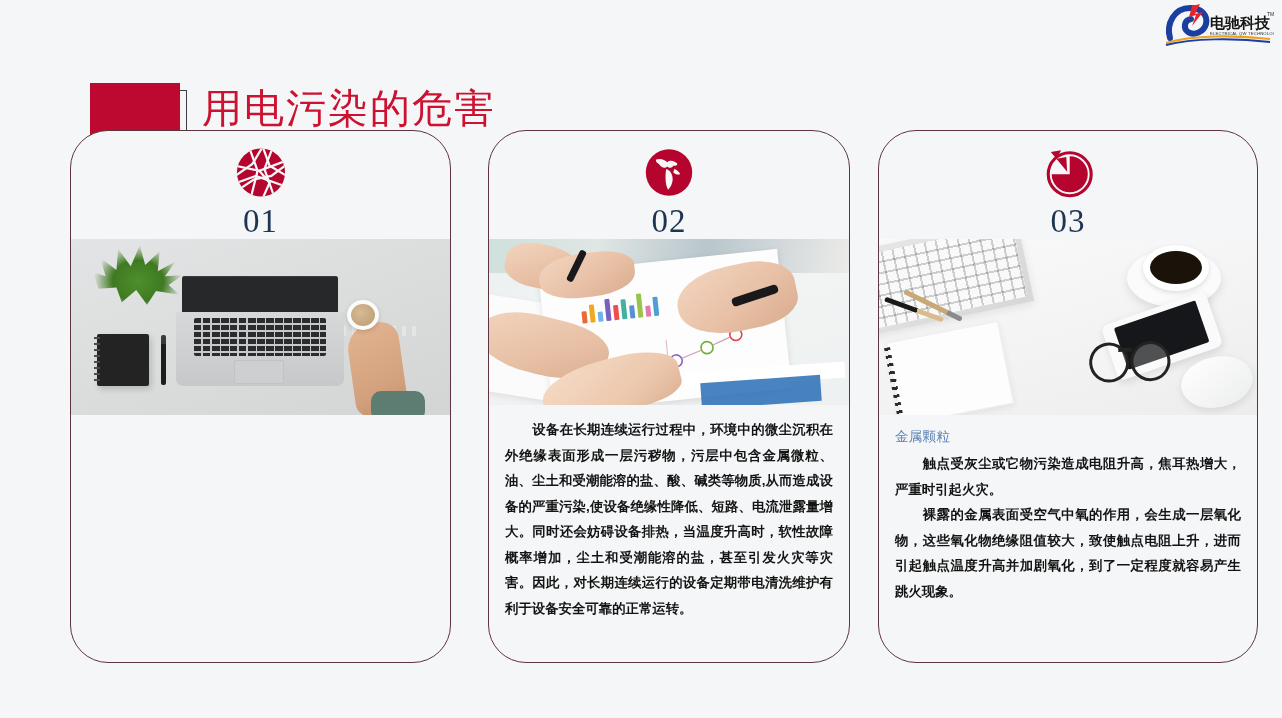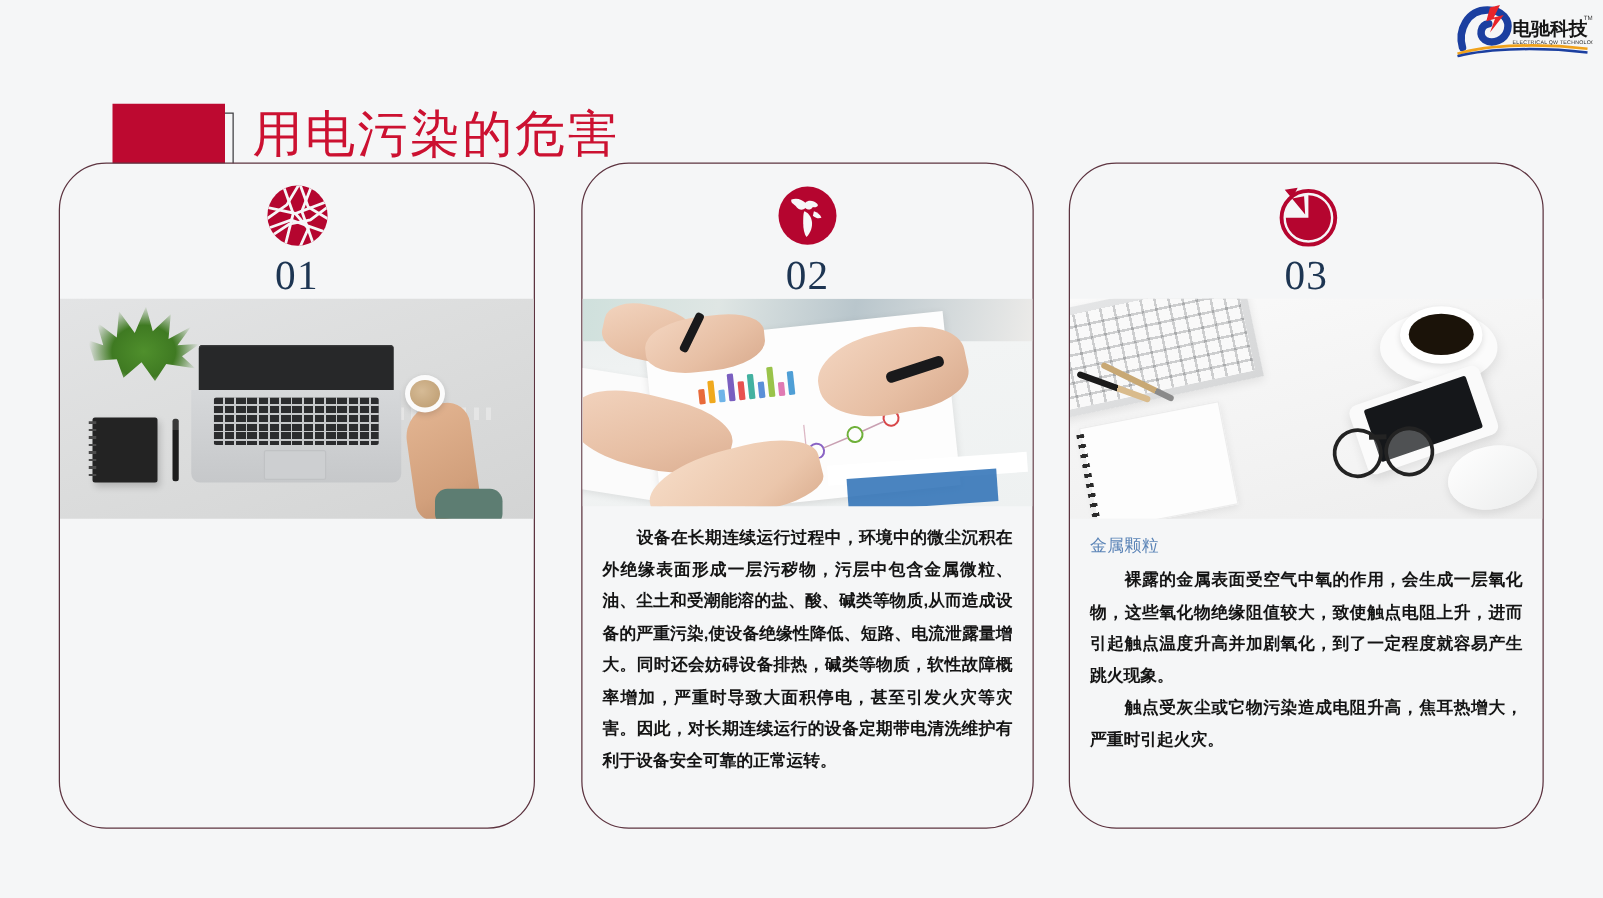--- a/index.html
+++ b/index.html
@@ -76,20 +76,21 @@
   
   .card {
     position: absolute;
     top: 130px;
     height: 533px;
     border: 1.1px solid #5d3440;
     border-radius: 38px;
     box-sizing: border-box;
     background: #f5f6f7;
     overflow: hidden;
+    margin-left: 23px;
   }
   .card-1 { left: 47px;  width: 381px; }
   .card-2 { left: 465px; width: 362px; }
   .card-3 { left: 855px; width: 380px; }
 
   .card-head {
     position: relative;
     height: 108px;
     display: flex;
     flex-direction: column;
@@ -425,21 +426,21 @@
       <div class="pen-a"></div>
       <div class="hand-c"></div>
       <div class="hand-d"></div>
       <div class="pen-b"></div>
       <div class="hand-e"></div>
       <div class="white-strip"></div>
       <div class="blue-strip"></div>
     </div>
     <div class="card-body">
       <div class="card-text">
-        <p>　　设备在长期连续运行过程中，环境中的微尘沉积在外绝缘表面形成一层污秽物，污层中包含金属微粒、油、尘土和受潮能溶的盐、酸、碱类等物质,从而造成设备的严重污染,使设备绝缘性降低、短路、电流泄露量增大。同时还会妨碍设备排热，碱类等物质，软性故障概率增加，严重时导致大面积停电，甚至引发火灾等灾害。因此，对长期连续运行的设备定期带电清洗维护有利于设备安全可靠的正常运转。</p>
+        <p>　　设备在长期连续运行过程中，环境中的微尘沉积在外绝缘表面形成一层污秽物，污层中包含金属微粒、油、尘土和受潮能溶的盐、酸、碱类等物质,从而造成设备的严重污染,使设备绝缘性降低、短路、电流泄露量增大。同时还会妨碍设备排热，当温度升高时，软性故障概率增加，尘土和受潮能溶的盐，甚至引发火灾等灾害。因此，对长期连续运行的设备定期带电清洗维护有利于设备安全可靠的正常运转。</p>
       </div>
     </div>
   </div>
 
   <div class="card card-3">
     <div class="card-head">
       <svg class="card-icon" viewBox="0 0 64 64">
         <circle cx="34" cy="34" r="25" fill="none" stroke="#b5052f" stroke-width="3.6"></circle>
         <path d="M34 34 L34 13 A21 21 0 1 1 13 34 Z" fill="#b5052f"></path>
         <path d="M31 31 L12 8 L24 6 L19 16 L30 14 Z" fill="#b5052f"></path>
@@ -457,19 +458,19 @@
       <div class="glasses">
           <i></i>
           <i></i>
           <b></b>
         </div>
       <div class="mouse"></div>
     </div>
     <div class="card-body">
       <div class="card-heading">金属颗粒</div>
       <div class="card-text">
+        <p>　　触点受灰尘或它物污染造成电阻升高，焦耳热增大，严重时引起火灾。</p>
         <p>　　裸露的金属表面受空气中氧的作用，会生成一层氧化物，这些氧化物绝缘阻值较大，致使触点电阻上升，进而引起触点温度升高并加剧氧化，到了一定程度就容易产生跳火现象。</p>
-        <p>　　触点受灰尘或它物污染造成电阻升高，焦耳热增大，严重时引起火灾。</p>
       </div>
     </div>
   </div>
 
 </div>
 
 </body></html>

